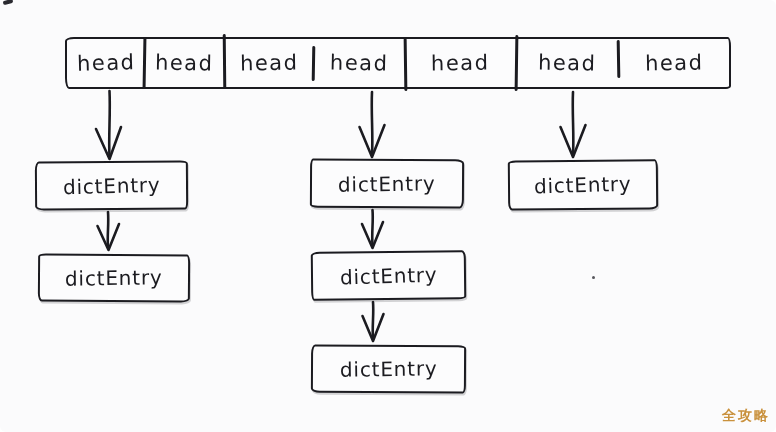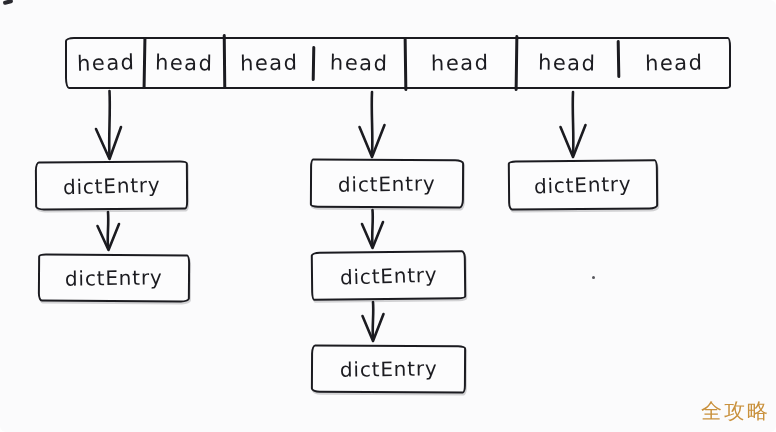--- a/index.html
+++ b/index.html
@@ -124,22 +124,22 @@
     width: 3px; height: 3px;
     background: #3a3a40;
     border-radius: 50%;
     opacity: 0.85;
   }
 
   
   .watermark {
     position: absolute;
     right: 6px; bottom: 7px;
-    font-size: 21px;
-    font-weight: normal;
+    font-size: 14px;
+    font-weight: bold;
     letter-spacing: 2px;
     color: #c9913d;
     text-shadow: 0 0 2px rgba(255,255,255,0.9), 1px 1px 1px rgba(255,255,255,0.6);
   }
 </style>
 </head>
 <body>
 
 <div class="canvas">
 

